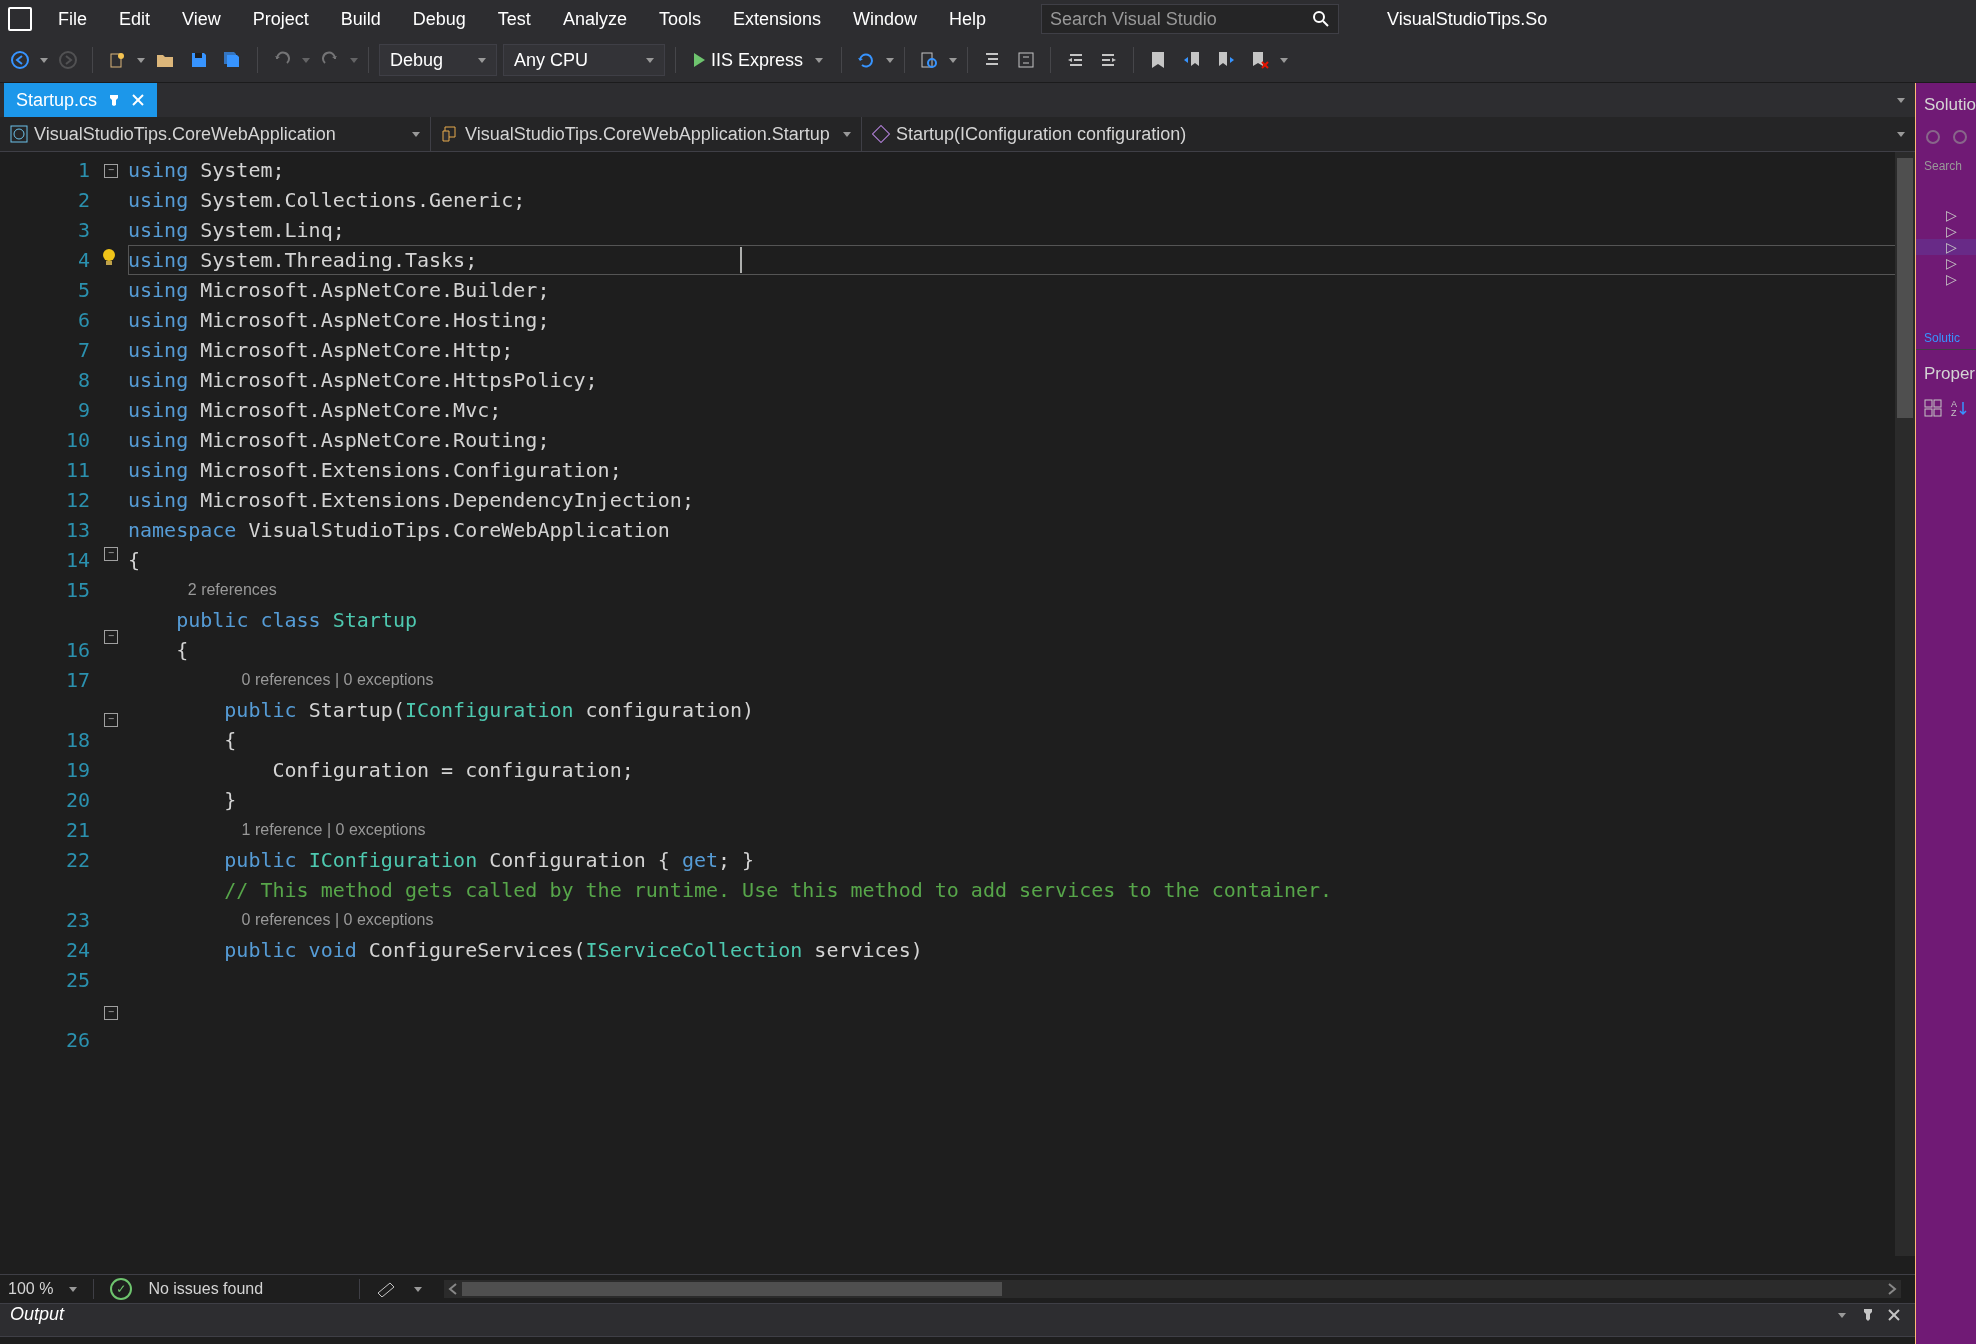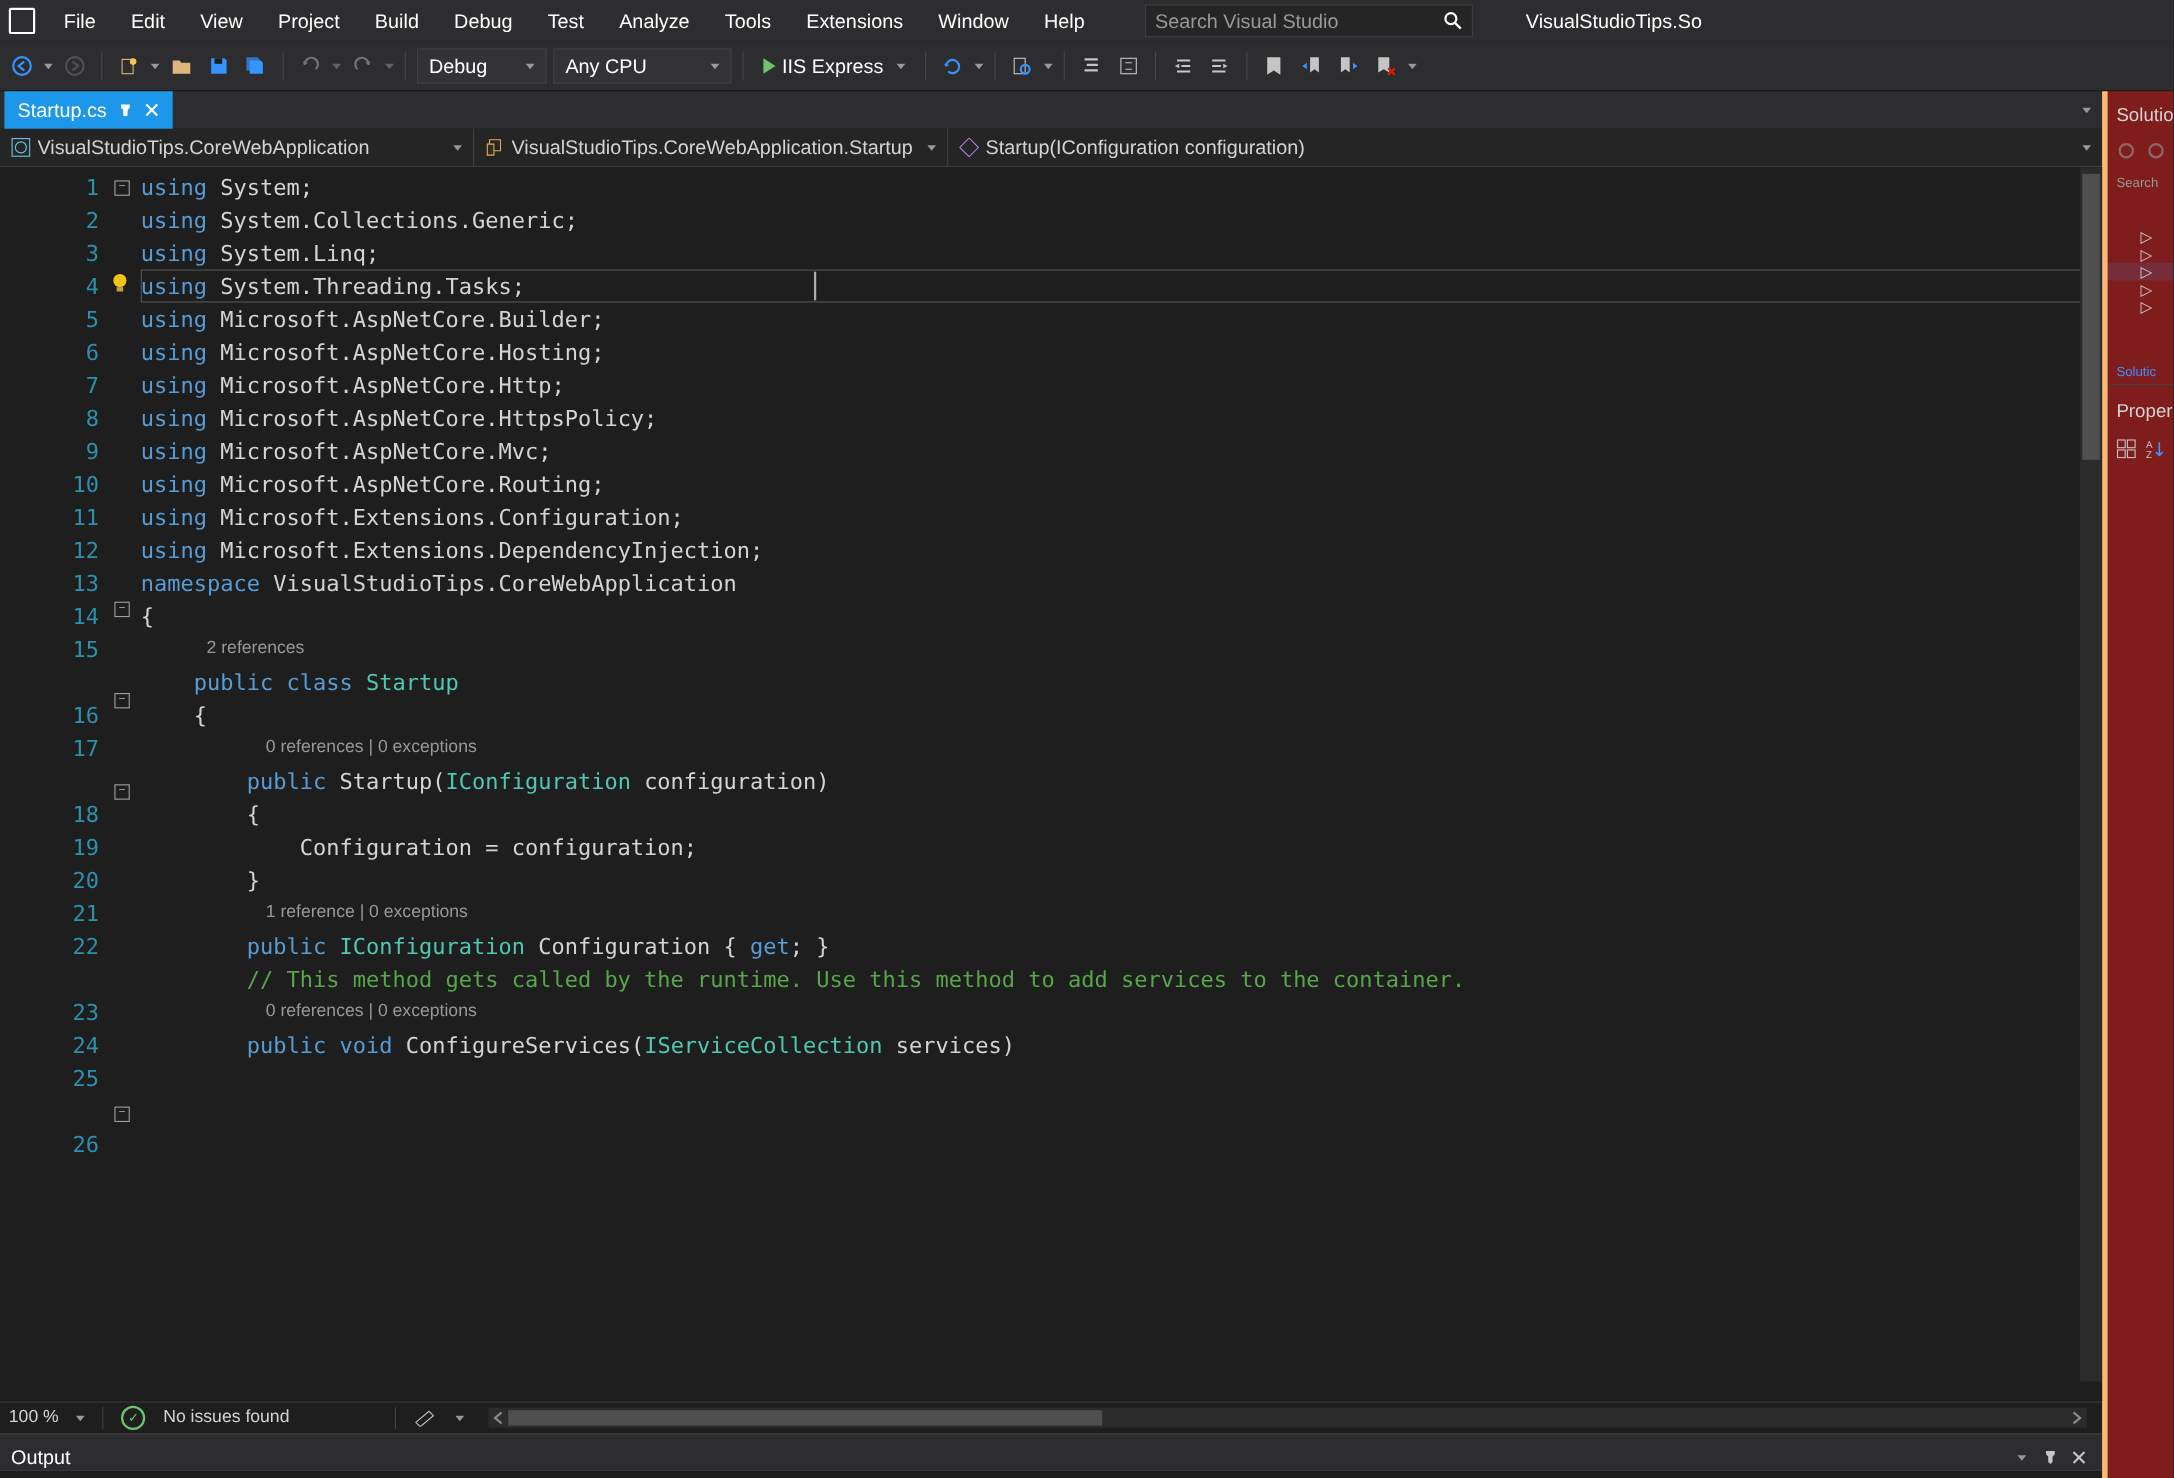--- a/index.html
+++ b/index.html
@@ -11,21 +11,21 @@
 .menubar .solution-name{margin-left:44px;color:#fff;}
 .toolbar{display:flex;align-items:center;height:44px;background:#2d2d30;padding-left:6px;gap:6px;border-bottom:1px solid #1b1b1c;}
 .tb-btn{width:28px;height:28px;display:flex;align-items:center;justify-content:center;color:#c5c5c5;}
 .tb-sep{width:1px;height:26px;background:#46464a;margin:0 4px;}
 .tb-dd{height:30px;background:#333337;border:1px solid #3f3f46;display:flex;align-items:center;padding:0 10px;color:#fff;gap:10px;}
 .tb-chev{width:0;height:0;border-left:4px solid transparent;border-right:4px solid transparent;border-top:5px solid #999;}
 .run-btn{color:#fff;display:flex;align-items:center;gap:6px;padding:0 8px;}
 .run-btn .play{width:0;height:0;border-top:7px solid transparent;border-bottom:7px solid transparent;border-left:11px solid #6ec46e;}
 .body-row{display:flex;height:calc(100% - 82px);}
 .editor-col{flex:1;display:flex;flex-direction:column;min-width:0;}
-.side-col{width:60px;background:#7f1d1d;border-left:5px solid #fdba74;padding-top:8px;overflow:hidden;}
+.side-col{width:60px;background:#701a75;border-left:1px solid #fdba74;padding-top:8px;overflow:hidden;}
 .tabwell{display:flex;align-items:center;background:#2d2d30;height:34px;padding-left:4px;}
 .doc-tab{display:flex;align-items:center;gap:10px;background:#1c97ea;color:#fff;height:34px;padding:0 12px;position:relative;}
 .doc-tab.active::after{content:"";position:absolute;left:0;right:0;bottom:-1px;}
 .doc-tab .pin,.doc-tab .close{width:14px;height:14px;display:flex;align-items:center;justify-content:center;}
 .navbar{display:flex;height:34px;background:#252526;border-bottom:1px solid #3f3f46;}
 .navdd{flex:1;display:flex;align-items:center;padding:0 10px;border-right:1px solid #3f3f46;color:#d4d4d4;gap:6px;min-width:0;}
 .navdd:last-child{border-right:none;}
 .navdd .txt{white-space:nowrap;overflow:hidden;text-overflow:ellipsis;}
 .navdd .ic{width:18px;height:18px;flex:none;}
 .code-area{flex:1;display:flex;background:#1e1e1e;overflow:hidden;position:relative;font-family:Consolas,monospace;font-size:20px;line-height:30px;}
@@ -40,21 +40,21 @@
 .cmt{color:#57a64a;}
 .codelens{color:#999;font-size:16px;font-family:"Segoe UI",Arial,sans-serif;}
 .curline{position:absolute;left:0;right:16px;height:30px;border:1px solid #555;box-sizing:border-box;pointer-events:none;top:93px;}
 .caret{position:absolute;width:2px;height:26px;background:#aeafad;top:95px;left:612px;}
 .vscroll{position:absolute;right:0;top:0;bottom:18px;width:20px;background:#2b2b2b;}
 .vscroll .thumb{position:absolute;background:#4f4f4f;left:2px;right:2px;top:6px;height:260px;}
 .statusbar{height:28px;display:flex;align-items:center;border-top:1px solid #3f3f46;background:#1e1e1e;padding:0 8px;gap:16px;font-size:16px;}
 .statusbar .ok-icon{width:18px;height:18px;border-radius:50%;border:2px solid #6ec46e;display:flex;align-items:center;justify-content:center;color:#6ec46e;font-size:12px;}
 .hscroll-track{flex:1;height:18px;background:#2b2b2b;position:relative;margin:0 6px;}
 .hscroll-track .hthumb{position:absolute;background:#4f4f4f;top:2px;bottom:2px;left:18px;width:540px;}
-.output-titlebar{display:flex;align-items:flex-end;height:32px;background:#2d2d30;padding:0 10px;border-top:1px solid #3f3f46;}
+.output-titlebar{display:flex;align-items:flex-start;height:32px;background:#2d2d30;padding:0 10px;border-top:1px solid #3f3f46;font-style:italic;}
 .output-titlebar .title{color:#fff;}
 .output-titlebar .spacer{flex:1;}
 .output-titlebar .wbtn{width:22px;height:22px;display:flex;align-items:center;justify-content:center;color:#c5c5c5;margin-left:4px;}
 .bulb{position:absolute;left:-28px;top:96px;width:18px;height:18px;}
 
 .side-col .hdr{color:#d4d4d4;padding:4px 8px;font-size:17px;}
 .side-col .sep2{height:30px;}
 .side-col .tri{color:#c5c5c5;padding-left:30px;font-size:14px;}
 .side-col .accent{background:#3399ff22;}
 .splitter-icon{position:absolute;right:2px;top:2px;color:#c5c5c5;}

